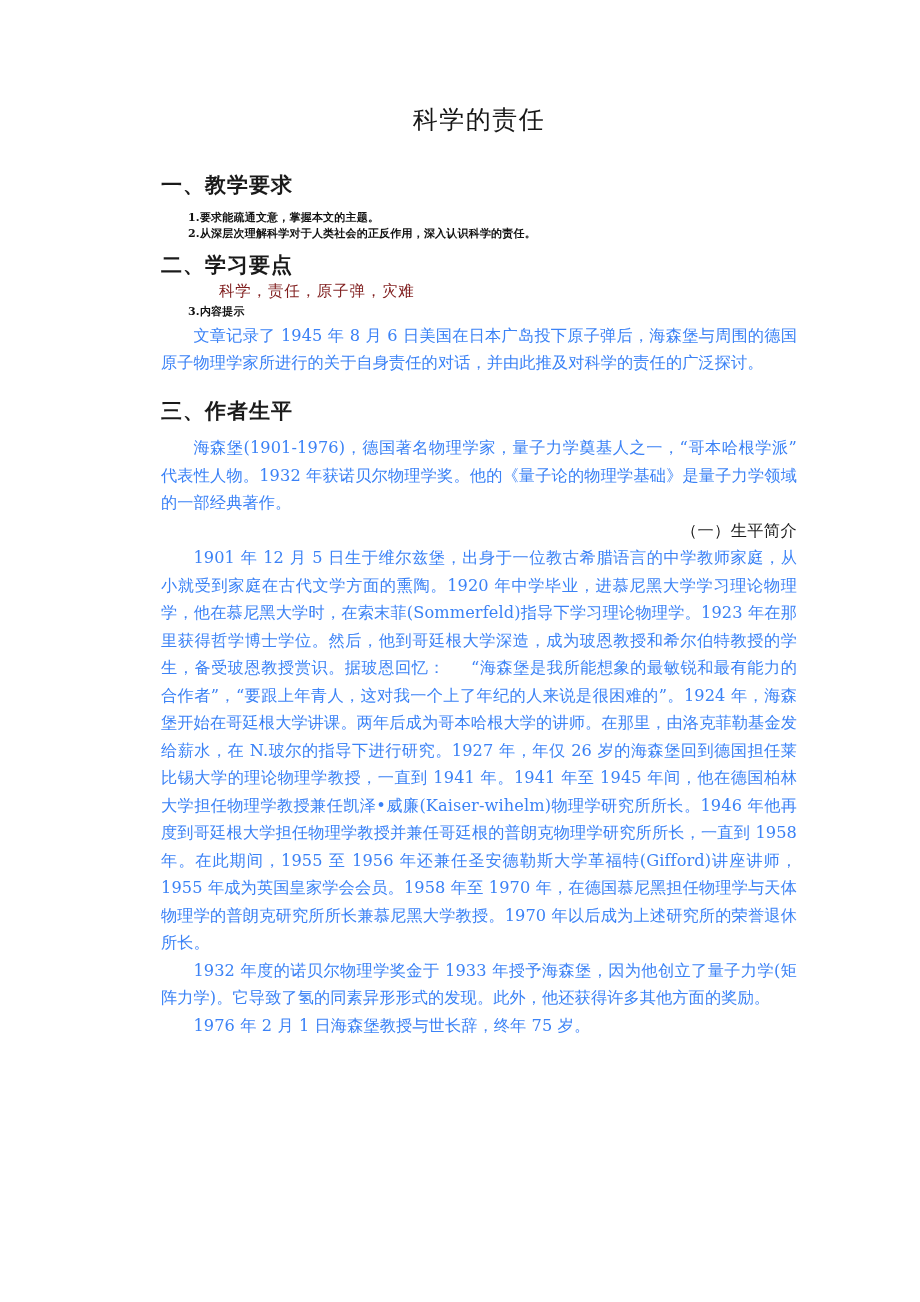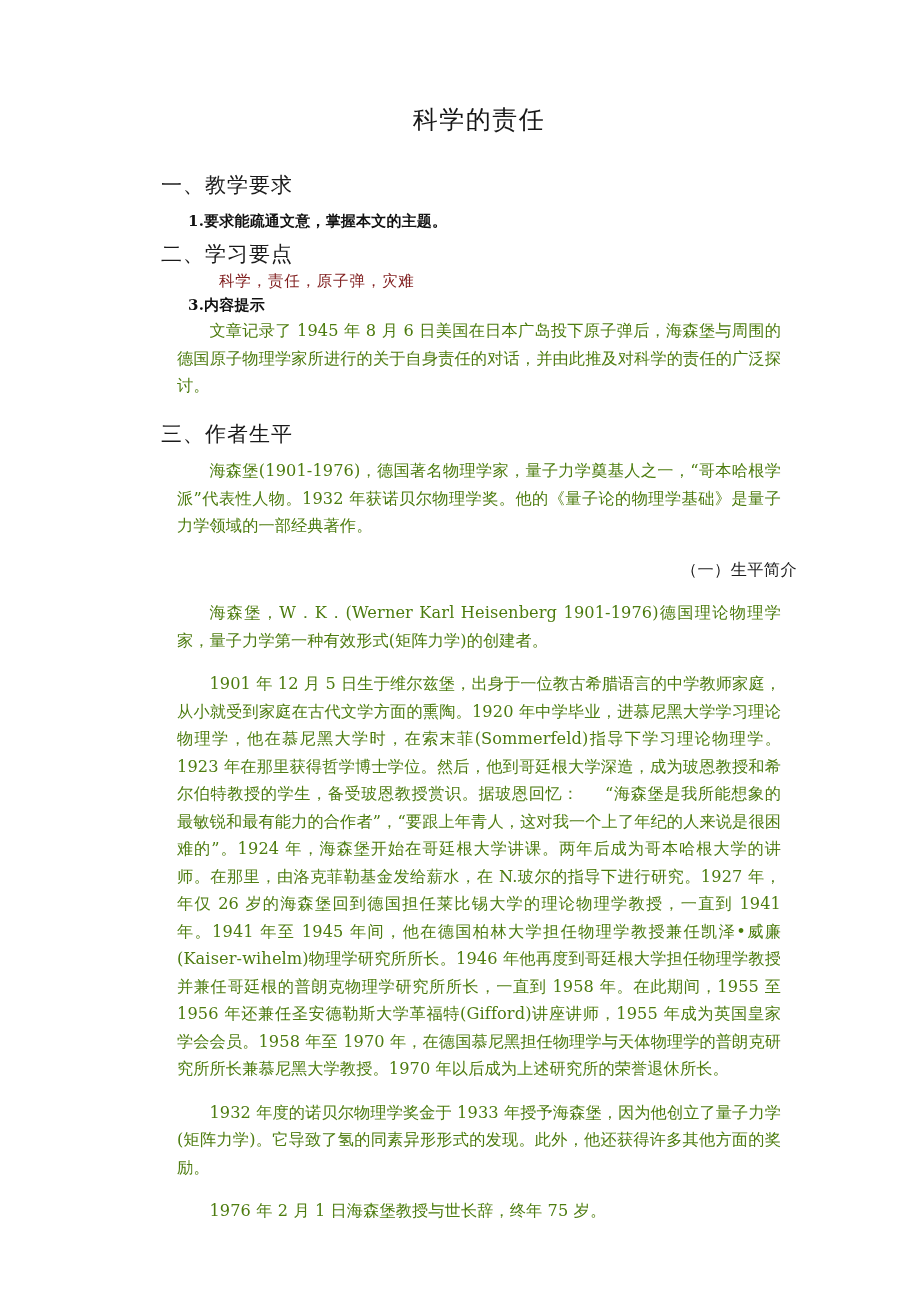--- a/index.html
+++ b/index.html
@@ -42,33 +42,33 @@
     font-weight: normal;
     text-align: center;
     letter-spacing: 1.5px;
     line-height: 1.25;
     color: #161616;
   }
 
   
   .section-heading {
     font-size: 21px;
-    font-weight: normal;
+    font-weight: bold;
     letter-spacing: 1px;
     line-height: 1.35;
     color: #1a1a1a;
     margin: 0;
   }
   .sh-1 { margin-top: 36px; }
   .sh-2 { margin-top: 8px; }
   .sh-3 { margin-top: 20px; }
 
   
   .sub-item {
-    font-size: 15px;
+    font-size: 11px;
     font-weight: bold;
     line-height: 1.52;
     margin: 0;
     padding-left: 27px;
     letter-spacing: 0.2px;
     color: #111;
   }
   .sub-item.first { margin-top: 10px; }
 
   
@@ -78,25 +78,25 @@
     margin: 0;
     padding-left: 58px;
     letter-spacing: 0.8px;
     color: #7f1d1d;
   }
 
   
   .body-par {
     font-size: 16.2px;
     line-height: 27.5px;
-    margin: 16px;
+    margin: 0;
     text-align: justify;
     text-justify: inter-ideograph;
     text-indent: 2em;
-    color: #4d7c0f;
+    color: #3b82f6;
     letter-spacing: 0.1px;
   }
   .body-par.tight { margin-top: 1px; }
   .body-par.gap-1 { margin-top: 9px; }
 
   
   .center-heading {
     font-size: 16.2px;
     line-height: 27.5px;
     margin: 0;
@@ -113,37 +113,37 @@
 
 <div class="page">
   <div class="content">
 
     <h1 class="doc-title">科学的责任</h1>
 
     <h2 class="section-heading sh-1">一、教学要求</h2>
 
     <p class="sub-item first">1.要求能疏通文意，掌握本文的主题。</p>
 
+    <p class="sub-item">2.从深层次理解科学对于人类社会的正反作用，深入认识科学的责任。</p>
 
     <h2 class="section-heading sh-2">二、学习要点</h2>
 
 
     <p class="plain-line">科学，责任，原子弹，灾难</p>
 
     <p class="sub-item">3.内容提示</p>
 
     <p class="body-par tight">文章记录了 1945 年 8 月 6 日美国在日本广岛投下原子弹后，海森堡与周围的德国原子物理学家所进行的关于自身责任的对话，并由此推及对科学的责任的广泛探讨。</p>
 
     <h2 class="section-heading sh-3">三、作者生平</h2>
 
     <p class="body-par gap-1">海森堡(1901-1976)，德国著名物理学家，量子力学奠基人之一，“哥本哈根学派”代表性人物。1932 年获诺贝尔物理学奖。他的《量子论的物理学基础》是量子力学领域的一部经典著作。</p>
 
     <p class="center-heading">（一）生平简介</p>
 
-    <p class="body-par">海森堡，W．K．(Werner Karl Heisenberg 1901-1976)德国理论物理学家，量子力学第一种有效形式(矩阵力学)的创建者。</p>
 
     <p class="body-par"><span>1901 年 12 月 5 日生于维尔兹堡，出身于一位教古希腊语言的中学教师家庭，从小就受到家庭在古代文学方面的熏陶。1920 年中学毕业，进慕尼黑大学学习理论物理学，他在慕尼黑大学时，在索末菲(Sommerfeld)指导下学习理论物理学。1923 年在那里获得哲学博士学位。然后，他到哥廷根大学深造，成为玻恩教授和希尔伯特教授的学生，备受玻恩教授赏识。据玻恩回忆：</span><span class="wide-gap"></span><span>“海森堡是我所能想象的最敏锐和最有能力的合作者”，“要跟上年青人，这对我一个上了年纪的人来说是很困难的”。1924 年，海森堡开始在哥廷根大学讲课。两年后成为哥本哈根大学的讲师。在那里，由洛克菲勒基金发给薪水，在 N.玻尔的指导下进行研究。1927 年，年仅 26 岁的海森堡回到德国担任莱比锡大学的理论物理学教授，一直到 1941 年。1941 年至 1945 年间，他在德国柏林大学担任物理学教授兼任凯泽•威廉(Kaiser-wihelm)物理学研究所所长。1946 年他再度到哥廷根大学担任物理学教授并兼任哥廷根的普朗克物理学研究所所长，一直到 1958 年。在此期间，1955 至 1956 年还兼任圣安德勒斯大学革福特(Gifford)讲座讲师，1955 年成为英国皇家学会会员。1958 年至 1970 年，在德国慕尼黑担任物理学与天体物理学的普朗克研究所所长兼慕尼黑大学教授。1970 年以后成为上述研究所的荣誉退休所长。</span></p>
 
     <p class="body-par">1932 年度的诺贝尔物理学奖金于 1933 年授予海森堡，因为他创立了量子力学(矩阵力学)。它导致了氢的同素异形形式的发现。此外，他还获得许多其他方面的奖励。</p>
 
     <p class="body-par">1976 年 2 月 1 日海森堡教授与世长辞，终年 75 岁。</p>
 
 
 
   </div>

